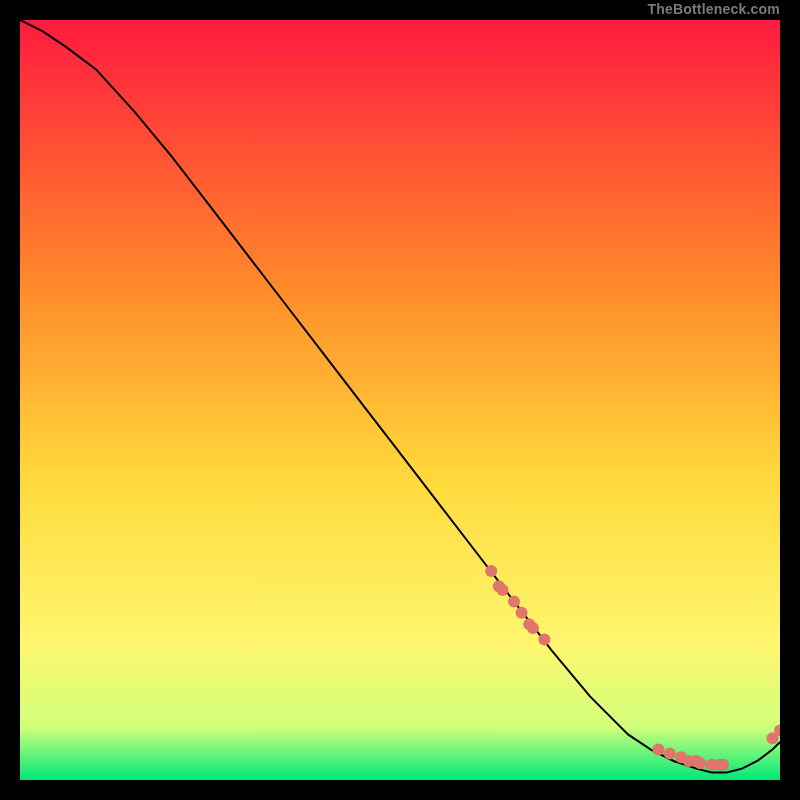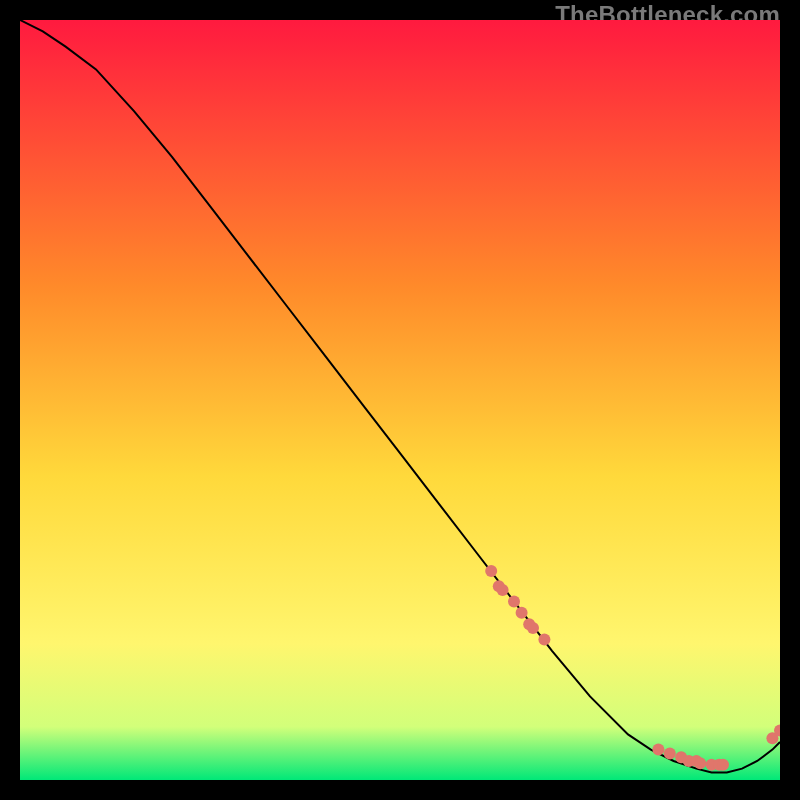--- a/index.html
+++ b/index.html
@@ -20,21 +20,21 @@
     position: absolute;
     left: 20px;
     top: 20px;
     width: 760px;
     height: 760px;
   }
   .watermark {
     position: absolute;
     top: 1px;
     right: 20px;
-    font-size: 24px;
+    font-size: 14px;
     font-weight: bold;
     color: #7a7a7a;
     letter-spacing: 0.2px;
   }
 </style>
 </head>
 <body>
 
 <div class="container">
   <div class="watermark">TheBottleneck.com</div>

